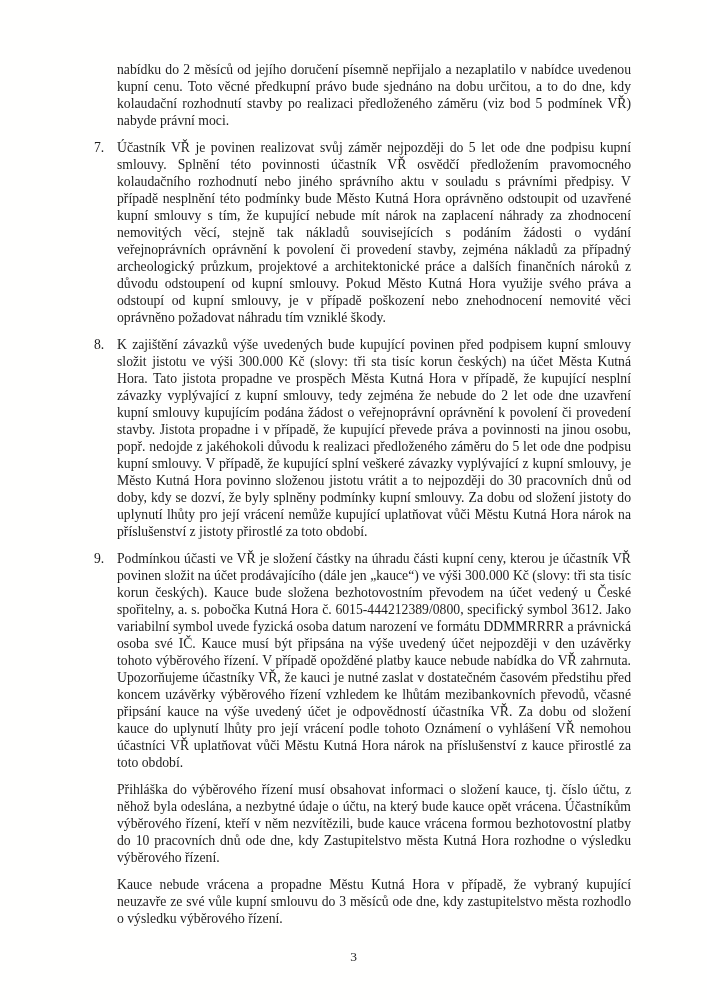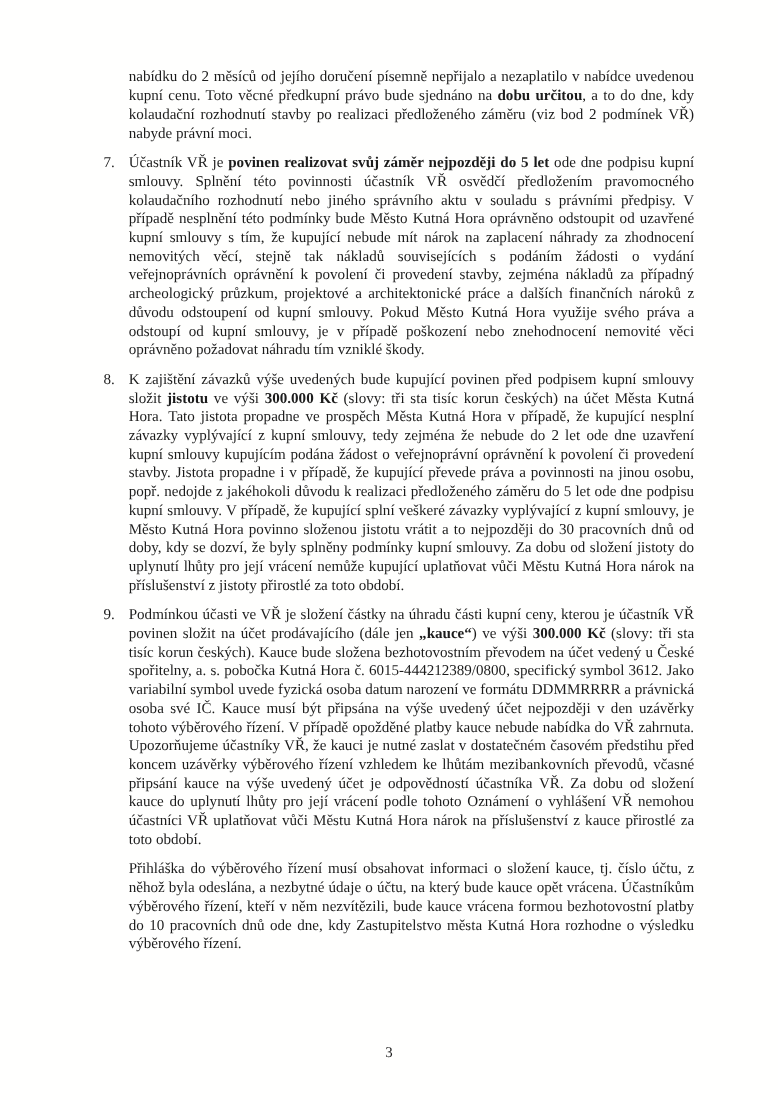--- a/index.html
+++ b/index.html
@@ -30,37 +30,38 @@
   }
   .block.list {
     position: relative;
   }
   .block .marker {
     position: absolute;
     left: -23px;
     top: 0;
   }
   .block b {
-    font-weight: bold;
+    font-weight: normal;
   }
   .footer {
     position: absolute;
     left: 0;
     right: 0;
     top: 948px;
     text-align: center;
     font-size: 13.5px;
     line-height: 17px;
   }
 </style>
 </head>
 <body>
 
 <div class="page">
   <div class="content">
-      <div class="block"><span>nabídku do 2 měsíců od jejího doručení písemně nepřijalo a nezaplatilo v nabídce uvedenou kupní cenu. Toto věcné předkupní právo bude sjednáno na </span><b>dobu určitou</b><span>, a to do dne, kdy kolaudační rozhodnutí stavby po realizaci předloženého záměru (viz bod 2 podmínek VŘ) nabyde právní moci.</span></div>
+      <div class="block"><span>nabídku do 2 měsíců od jejího doručení písemně nepřijalo a nezaplatilo v nabídce uvedenou kupní cenu. Toto věcné předkupní právo bude sjednáno na </span><b>dobu určitou</b><span>, a to do dne, kdy kolaudační rozhodnutí stavby po realizaci předloženého záměru (viz bod 5 podmínek VŘ) nabyde právní moci.</span></div>
       <div class="block list"><span class="marker">7.</span><span>Účastník VŘ je </span><b>povinen realizovat svůj záměr nejpozději do 5 let</b><span> ode dne podpisu kupní smlouvy. Splnění této povinnosti účastník VŘ osvědčí předložením pravomocného kolaudačního rozhodnutí nebo jiného správního aktu v souladu s právními předpisy. V případě nesplnění této podmínky bude Město Kutná Hora oprávněno odstoupit od uzavřené kupní smlouvy s tím, že kupující nebude mít nárok na zaplacení náhrady za zhodnocení nemovitých věcí, stejně tak nákladů souvisejících s podáním žádosti o vydání veřejnoprávních oprávnění k povolení či provedení stavby, zejména nákladů za případný archeologický průzkum, projektové a architektonické práce a dalších finančních nároků z důvodu odstoupení od kupní smlouvy. Pokud Město Kutná Hora využije svého práva a odstoupí od kupní smlouvy, je v případě poškození nebo znehodnocení nemovité věci oprávněno požadovat náhradu tím vzniklé škody.</span></div>
       <div class="block list"><span class="marker">8.</span><span>K zajištění závazků výše uvedených bude kupující povinen před podpisem kupní smlouvy složit </span><b>jistotu</b><span> ve výši </span><b>300.000 Kč</b><span> (slovy: tři sta tisíc korun českých) na účet Města Kutná Hora. Tato jistota propadne ve prospěch Města Kutná Hora v případě, že kupující nesplní závazky vyplývající z kupní smlouvy, tedy zejména že nebude do 2 let ode dne uzavření kupní smlouvy kupujícím podána žádost o veřejnoprávní oprávnění k povolení či provedení stavby. Jistota propadne i v případě, že kupující převede práva a povinnosti na jinou osobu, popř. nedojde z jakéhokoli důvodu k realizaci předloženého záměru do 5 let ode dne podpisu kupní smlouvy. V případě, že kupující splní veškeré závazky vyplývající z kupní smlouvy, je Město Kutná Hora povinno složenou jistotu vrátit a to nejpozději do 30 pracovních dnů od doby, kdy se dozví, že byly splněny podmínky kupní smlouvy. Za dobu od složení jistoty do uplynutí lhůty pro její vrácení nemůže kupující uplatňovat vůči Městu Kutná Hora nárok na příslušenství z jistoty přirostlé za toto období.</span></div>
       <div class="block list"><span class="marker">9.</span><span>Podmínkou účasti ve VŘ je složení částky na úhradu části kupní ceny, kterou je účastník VŘ povinen složit na účet prodávajícího (dále jen </span><b>„kauce“</b><span>) ve výši </span><b>300.000 Kč</b><span> (slovy: tři sta tisíc korun českých). Kauce bude složena bezhotovostním převodem na účet vedený u České spořitelny, a. s. pobočka Kutná Hora č. 6015-444212389/0800, specifický symbol 3612. Jako variabilní symbol uvede fyzická osoba datum narození ve formátu DDMMRRRR a právnická osoba své IČ. Kauce musí být připsána na výše uvedený účet nejpozději v den uzávěrky tohoto výběrového řízení. V případě opožděné platby kauce nebude nabídka do VŘ zahrnuta. Upozorňujeme účastníky VŘ, že kauci je nutné zaslat v dostatečném časovém předstihu před koncem uzávěrky výběrového řízení vzhledem ke lhůtám mezibankovních převodů, včasné připsání kauce na výše uvedený účet je odpovědností účastníka VŘ. Za dobu od složení kauce do uplynutí lhůty pro její vrácení podle tohoto Oznámení o vyhlášení VŘ nemohou účastníci VŘ uplatňovat vůči Městu Kutná Hora nárok na příslušenství z kauce přirostlé za toto období.</span></div>
       <div class="block"><span>Přihláška do výběrového řízení musí obsahovat informaci o složení kauce, tj. číslo účtu, z něhož byla odeslána, a nezbytné údaje o účtu, na který bude kauce opět vrácena. Účastníkům výběrového řízení, kteří v něm nezvítězili, bude kauce vrácena formou bezhotovostní platby do 10 pracovních dnů ode dne, kdy Zastupitelstvo města Kutná Hora rozhodne o výsledku výběrového řízení.</span></div>
+      <div class="block"><span>Kauce nebude vrácena a propadne Městu Kutná Hora v případě, že vybraný kupující neuzavře ze své vůle kupní smlouvu do 3 měsíců ode dne, kdy zastupitelstvo města rozhodlo o výsledku výběrového řízení.</span></div>
     </div>
   <div class="footer">3</div>
 </div>
 
 </body></html>

